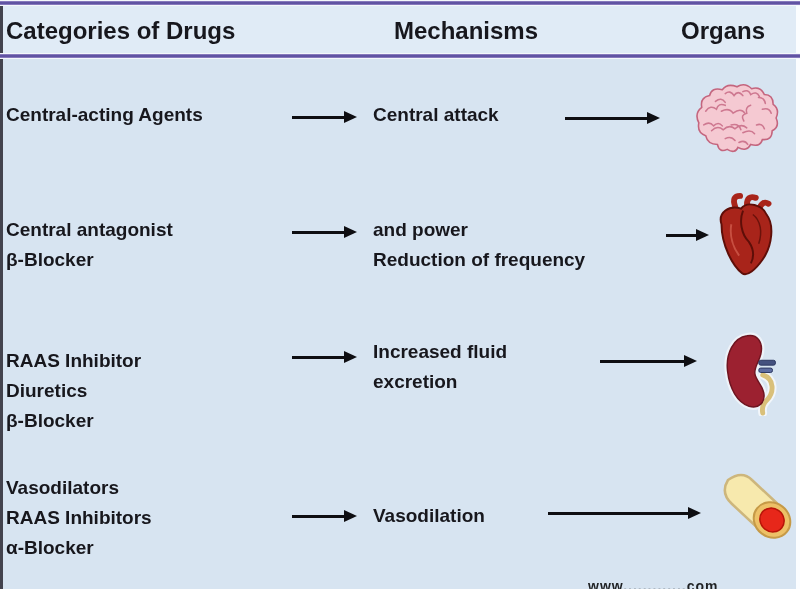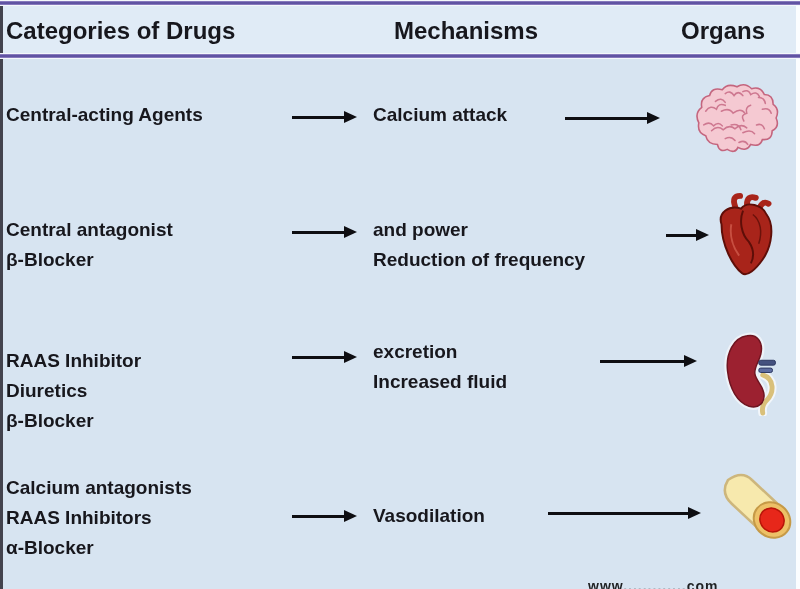--- a/index.html
+++ b/index.html
@@ -47,21 +47,21 @@
   <div class="rule rule-header"></div>
   <div class="h-label h1">Categories of Drugs</div>
   <div class="h-label h2">Mechanisms</div>
   <div class="h-label h3">Organs</div>
 
   <div class="txt" style="left:6px;top:100px;">
     <span>Central-acting Agents</span>
   </div>
   <div class="arrow" style="left:292px;top:116px;width:52px;"></div>
   <div class="txt" style="left:373px;top:100px;">
-    <span>Calcium attack</span>
+    <span>Central attack</span>
   </div>
   <div class="arrow" style="left:565px;top:117px;width:82px;"></div>
   <svg class="organ" style="left:692px;top:81px;" width="88" height="78" viewBox="0 0 90 78">
     <path d="M7,42 Q2,32 10,26 Q8,16 18,14 Q20,5 31,8 Q36,1 46,5 Q54,0 61,7 Q70,4 74,13 Q83,13 83,23 Q90,28 86,37 Q90,46 82,50 Q82,60 72,59 Q70,67 60,64 Q56,72 47,67 Q44,74 36,69 Q28,73 26,64 Q16,64 14,55 Q5,52 7,42 Z" fill="#f5c9d2" stroke="#c4657e" stroke-width="1.6"></path>
     <g fill="none" stroke="#ce7890" stroke-width="1.6" stroke-linecap="round">
       <path d="M14,30 q5,-7 11,-2 q2,-7 9,-4"></path>
       <path d="M12,44 q6,-4 10,1 q5,-5 9,0"></path>
       <path d="M24,20 q6,-5 10,1"></path>
       <path d="M34,12 q5,-4 9,2 q4,-6 9,0"></path>
       <path d="M52,10 q6,-3 8,3 q6,-4 9,2"></path>
@@ -100,35 +100,35 @@
     <path d="M22,34 C20,46 24,58 30,66" fill="none" stroke="#cf5a4b" stroke-width="2" opacity="0.8"></path>
   </svg>
 
   <div class="txt" style="left:6px;top:330px;margin-top:16px;">
     <span>RAAS Inhibitor</span>
     <span>Diuretics</span>
     <span>β-Blocker</span>
   </div>
   <div class="arrow" style="left:292px;top:356px;width:52px;"></div>
   <div class="txt" style="left:373px;top:337px;">
+    <span>Increased fluid</span>
     <span>excretion</span>
-    <span>Increased fluid</span>
   </div>
   <div class="arrow" style="left:600px;top:360px;width:84px;"></div>
   <svg class="organ" style="left:719px;top:328px;" width="64" height="88" viewBox="0 0 64 90">
     <path d="M44,48 C56,52 56,66 48,74 C44,78 43,82 44,87" fill="none" stroke="#f2f6fa" stroke-width="9" stroke-linecap="round"></path>
     <path d="M28,8 C14,10 6,26 8,44 C10,62 18,76 30,80 C40,83 47,76 45,66 C43,57 37,54 36,47 C35,40 40,35 42,27 C45,14 38,6 28,8 Z" fill="none" stroke="#eef3f9" stroke-width="6"></path>
     <path d="M44,48 C56,52 56,66 48,74 C44,78 43,82 44,87" fill="none" stroke="#d9c07a" stroke-width="5" stroke-linecap="round"></path>
     <path d="M28,8 C14,10 6,26 8,44 C10,62 18,76 30,80 C40,83 47,76 45,66 C43,57 37,54 36,47 C35,40 40,35 42,27 C45,14 38,6 28,8 Z" fill="#9c2130" stroke="#6e1420" stroke-width="1.5"></path>
     <rect x="40" y="33" width="17" height="5" rx="2" fill="#44517f" stroke="#2c3760"></rect>
     <rect x="40" y="41" width="14" height="4.5" rx="2" fill="#5d6ca0" stroke="#2c3760"></rect>
   </svg>
 
   <div class="txt" style="left:6px;top:473px;">
-    <span>Calcium antagonists</span>
+    <span>Vasodilators</span>
     <span>RAAS Inhibitors</span>
     <span>α-Blocker</span>
   </div>
   <div class="arrow" style="left:292px;top:515px;width:52px;"></div>
   <div class="txt" style="left:373px;top:501px;">
     <span>Vasodilation</span>
   </div>
   <div class="arrow" style="left:548px;top:512px;width:140px;"></div>
   <svg class="organ" style="left:706px;top:468px;" width="92" height="92" viewBox="0 0 92 92">
     <path d="M22,12 Q36,2 46,12 L76,40 Q86,50 78,62 Q68,74 56,64 L26,36 Q14,25 22,12 Z" fill="#f7e9ad" stroke="#cdb67c" stroke-width="2.5"></path>

